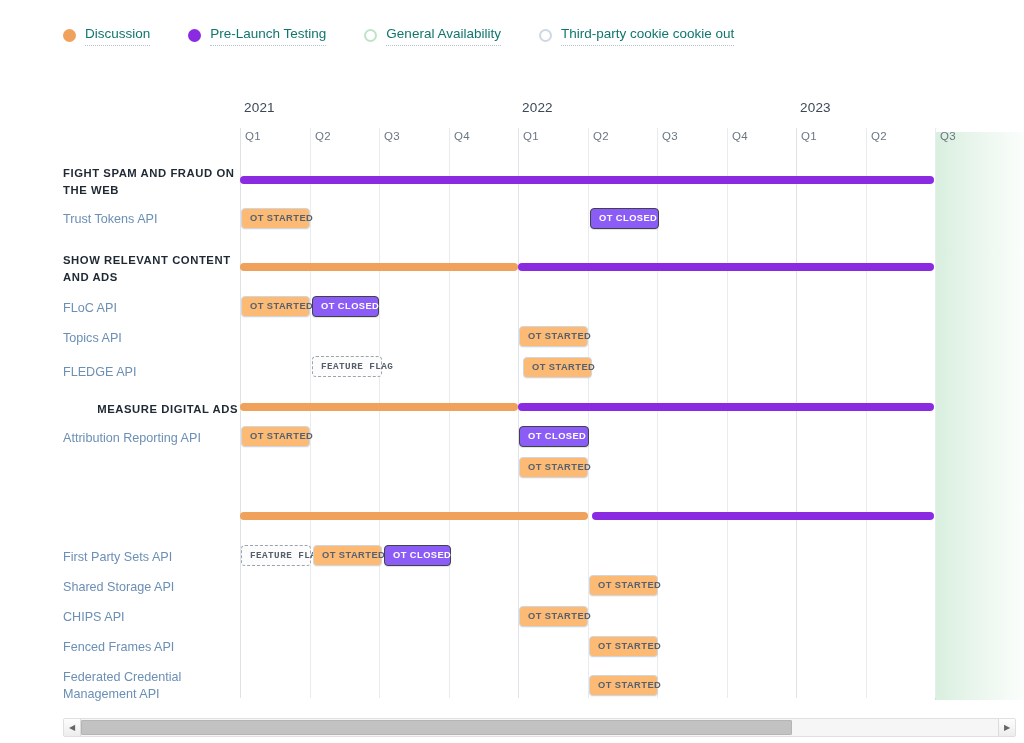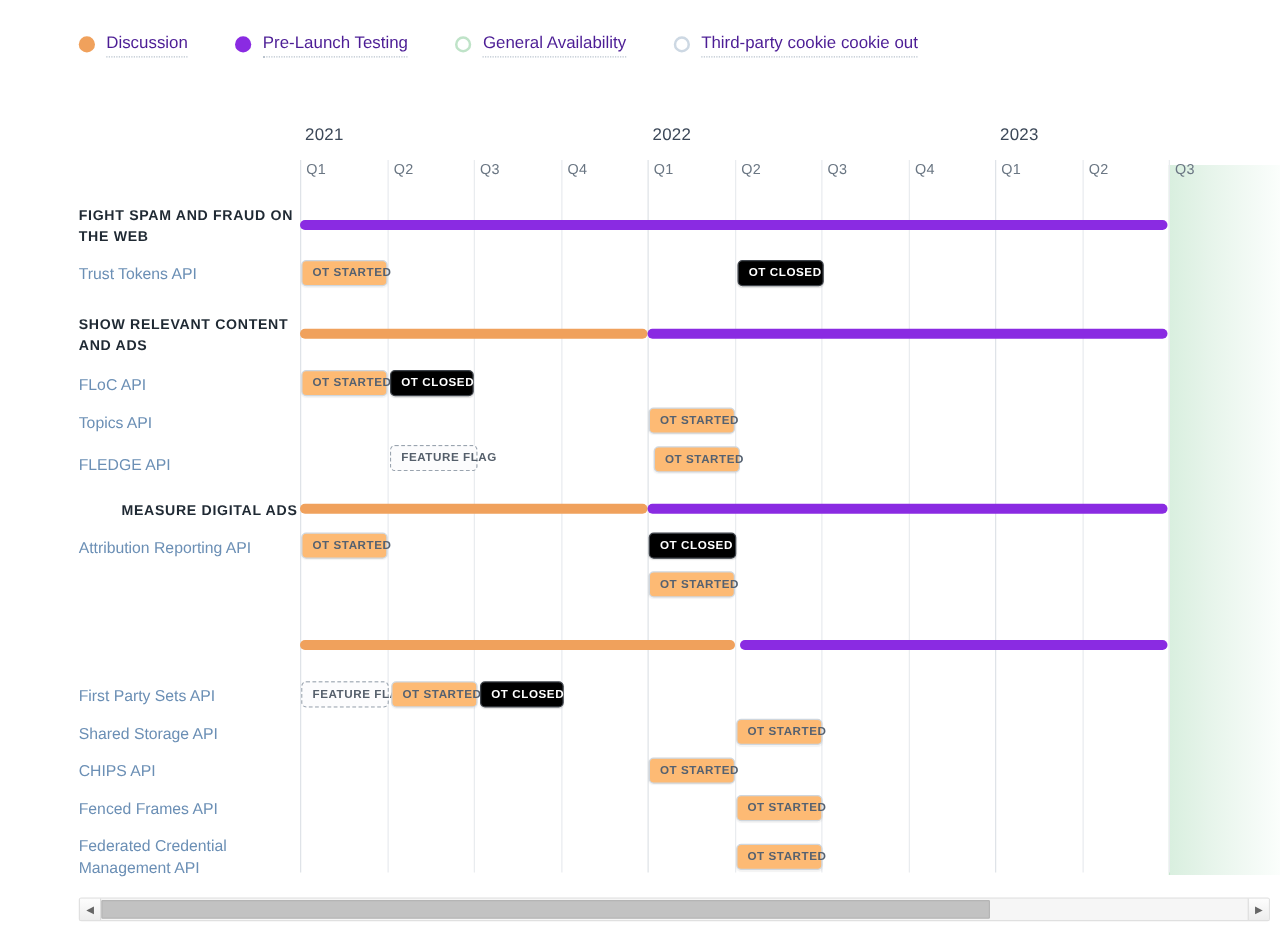--- a/index.html
+++ b/index.html
@@ -18,21 +18,21 @@
   }
   .legend-item {
     display: flex; align-items: flex-start; gap: 9px;
     margin-right: 38px;
   }
   .legend-dot {
     width: 13px; height: 13px; border-radius: 50%;
     margin-top: 3px; flex: 0 0 auto;
   }
   .legend-label {
-    font-size: 13.5px; color: #4c1d95; white-space: nowrap;
+    font-size: 13.5px; color: #0f766e; white-space: nowrap;
     border-bottom: 1.5px dotted #b9c3cd; padding-bottom: 3px;
     line-height: 16px;
   }
 
   
   .chart { position: absolute; left: 0; top: 100px; width: 835px; height: 610px; }
 
   .labels-col {
     position: absolute; left: 0; top: 0; width: 240px; height: 610px;
     background: #fff; z-index: 5;
@@ -90,27 +90,28 @@
     font-size: 9.3px; font-weight: 700; letter-spacing: .45px;
     white-space: nowrap; text-align: center;
     text-transform: uppercase;
   }
   .badge.started {
     background: #fdba74; color: #556170;
     border: 1px solid #cfd6dd;
     box-shadow: 0 1px 1px rgba(0,0,0,.05);
   }
   .badge.closed {
-    background: #000000; color: #ffffff;
+    background: #8b5cf6; color: #ffffff;
     border: 1px solid #3e434a;
     box-shadow: 0 1px 1px rgba(0,0,0,.12);
   }
   .badge.flag {
     background: #fcfcfd; color: #555f6b;
     border: 1.5px dashed #9aa4af;
+    font-family: Liberation Mono, monospace;
   }
 
   
   .scrollbar {
     position: absolute; left: 63px; top: 718px; width: 953px; height: 19px;
     background: #f1f1f1; border: 1px solid #e0e0e0; border-radius: 2px;
     display: flex; align-items: center;
   }
   .sb-arrow {
     width: 17px; height: 17px; flex: 0 0 auto;

